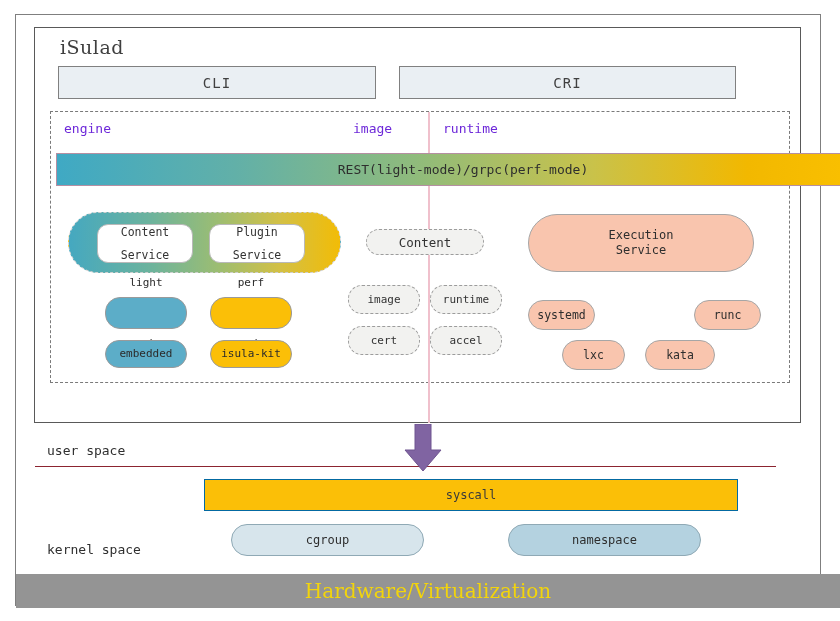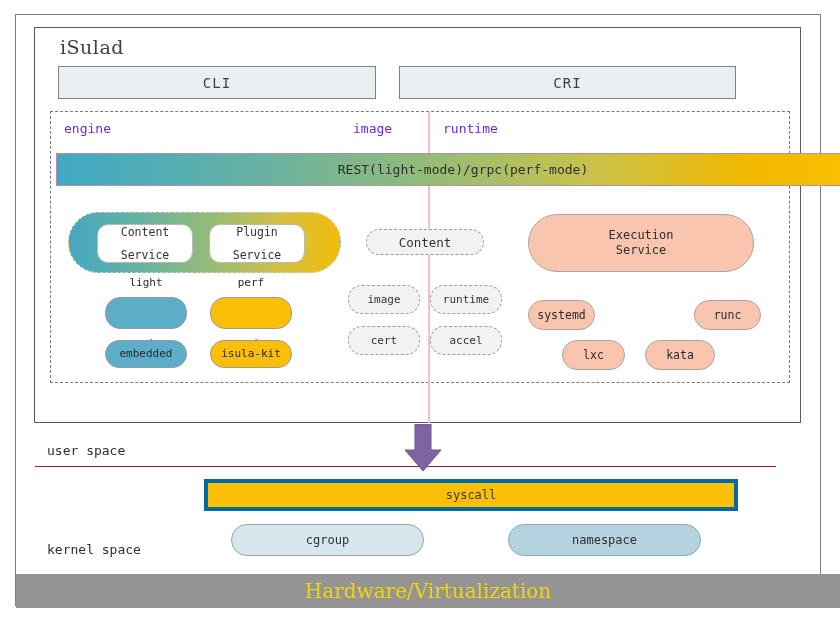--- a/index.html
+++ b/index.html
@@ -232,21 +232,21 @@
   }
 
   
   .syscall-bar {
     position: absolute;
     left: 204px;
     top: 479px;
     width: 534px;
     height: 32px;
     background: #fbbf07;
-    border: 4px solid #0369a1;
+    border: 1px solid #0369a1;
     box-sizing: border-box;
     display: flex;
     align-items: center;
     justify-content: center;
     font-size: 12px;
     color: #3a3a3a;
   }
   .kernel-pill {
     position: absolute;
     height: 32px;

